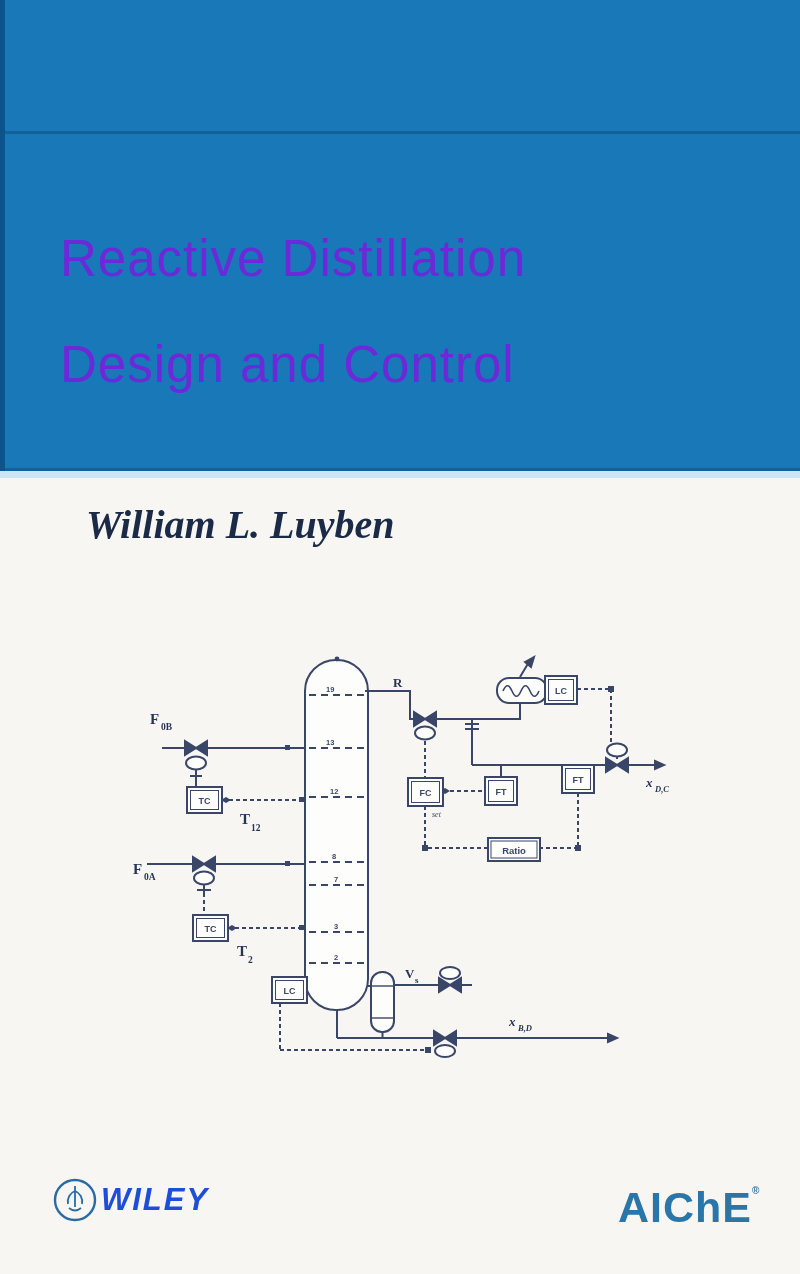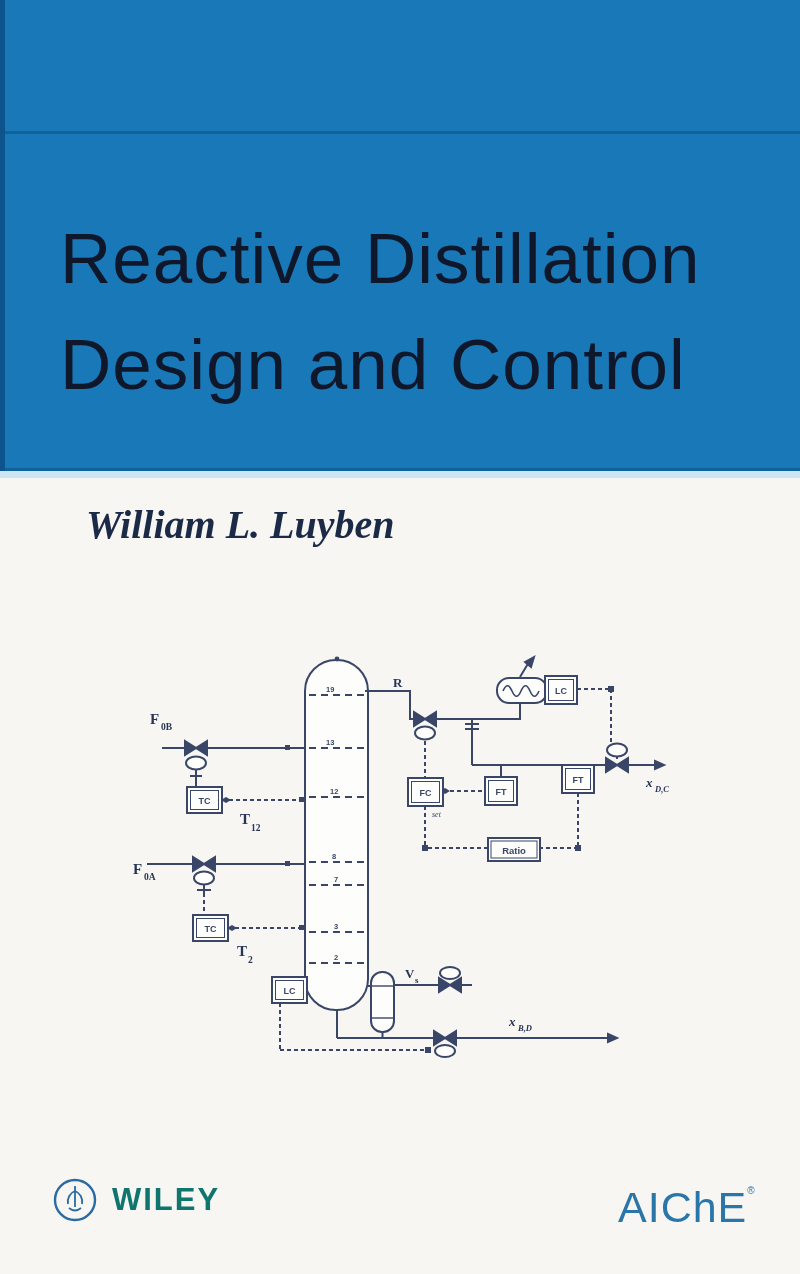--- a/index.html
+++ b/index.html
@@ -9,37 +9,37 @@
   .cover{position:absolute;inset:0;width:800px;height:1274px;}
 
   
   .top-band{position:absolute;left:0;top:0;width:800px;height:131px;background:#1878b8;}
   .band-divider{position:absolute;left:0;top:131px;width:800px;height:3px;background:#11619b;}
   .title-band{position:absolute;left:0;top:134px;width:800px;height:334px;background:#1878b8;}
   .band-bottom-line{position:absolute;left:0;top:468px;width:800px;height:3px;background:#11619b;}
   .band-light-strip{position:absolute;left:0;top:471px;width:800px;height:7px;background:#cde6f5;}
   .left-edge{position:absolute;left:0;top:0;width:5px;height:471px;background:#0d548c;}
 
-  .book-title{position:absolute;left:60px;top:206px;color:#0f172a;
-      font-size:71px;line-height:106px;letter-spacing:1px;font-weight:400;
+  .book-title{position:absolute;left:60px;top:206px;color:#6d28d9;
+      font-size:51px;line-height:106px;letter-spacing:1px;font-weight:400;
       font-family:"Liberation Sans",sans-serif;white-space:nowrap;}
 
   
   .authors{position:absolute;left:62px;top:497px;color:#1b2a47;
       font-family:"Liberation Serif",serif;font-style:italic;font-weight:600;
       font-size:40px;line-height:56px;white-space:nowrap;margin-left:24px;}
 
   
   .diagram-svg{position:absolute;left:0;top:640px;width:800px;height:440px;}
 
   
   .wiley{position:absolute;left:52px;top:1176px;height:48px;display:flex;align-items:center;}
-  .wiley-text{color:#0f766e;font-weight:bold;font-size:31px;letter-spacing:2px;
-      font-family:"Liberation Sans",sans-serif;margin-left:14px;}
-  .aiche{position:absolute;left:618px;top:1183px;color:#2a76a8;font-weight:400;
+  .wiley-text{color:#1d4ed8;font-weight:bold;font-size:31px;letter-spacing:2px;
+      font-family:"Liberation Sans",sans-serif;margin-left:3px;font-style:italic;}
+  .aiche{position:absolute;left:618px;top:1183px;color:#2a76a8;font-weight:700;
       font-size:43px;letter-spacing:1px;font-family:"Liberation Sans",sans-serif;}
   .aiche sup{font-size:10px;vertical-align:28px;letter-spacing:0;}
 </style>
 </head>
 <body>
 
 <div class="cover">
 
   <div class="top-band"></div>
   <div class="band-divider"></div>

